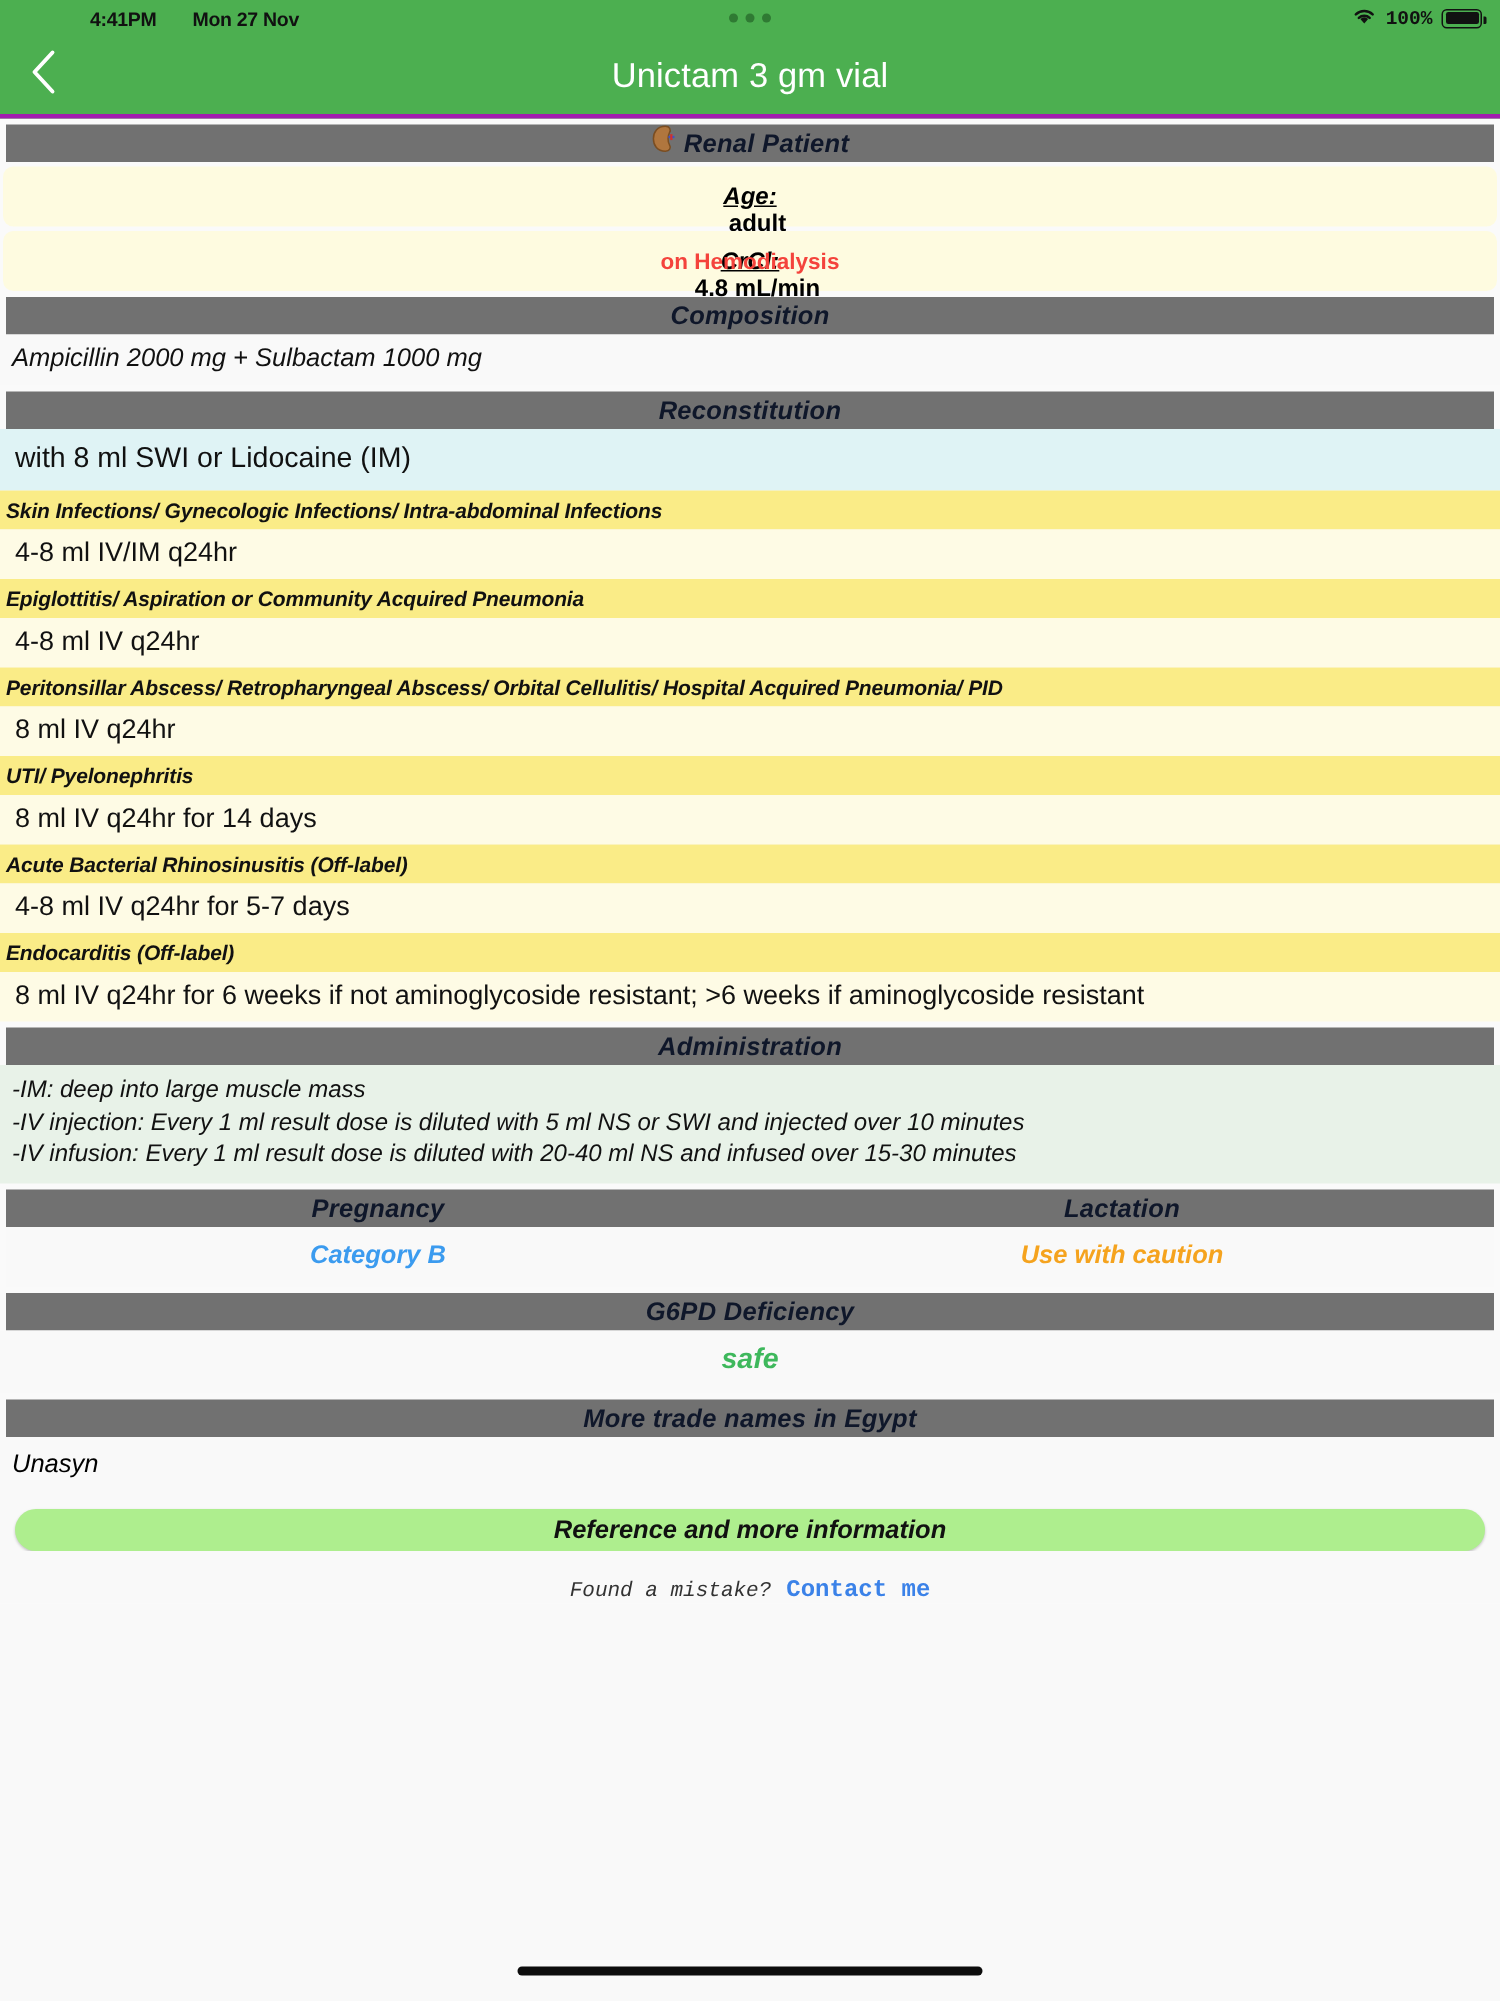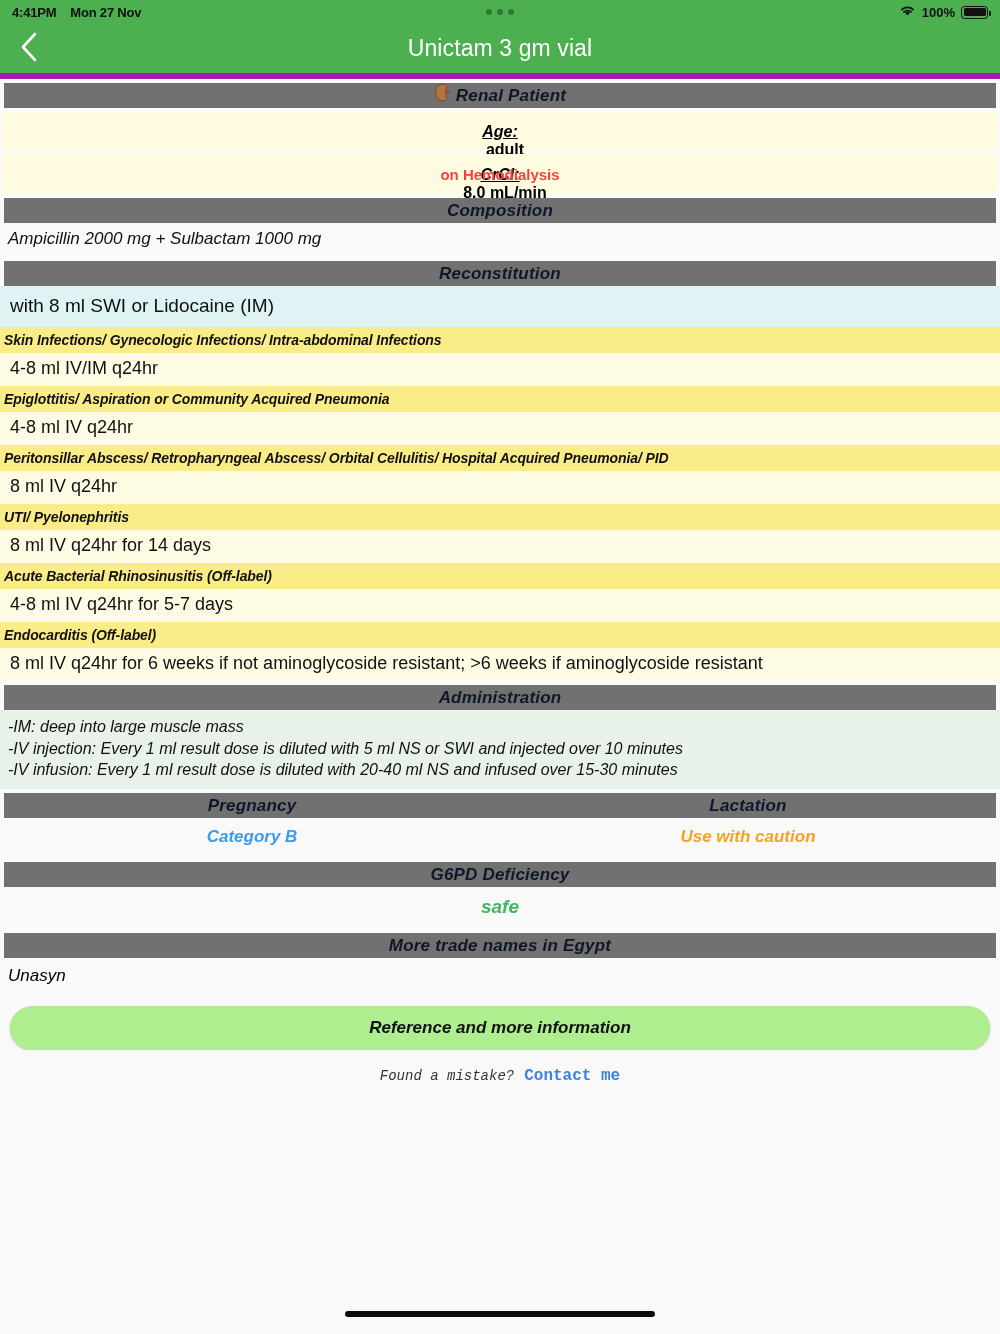--- a/index.html
+++ b/index.html
@@ -11,49 +11,49 @@
   }
 
   
   .statusbar {
     height: 24px; background: #4CAF50;
     display: flex; align-items: center;
     position: relative; color: #111;
     font-size: 13px; font-weight: bold;
     padding: 0 12px;
   }
-  .sb-left { display: flex; align-items: flex-start; gap: 14px; }
+  .sb-left { display: flex; align-items: flex-start; gap: 24px; margin-left: 48px; }
   .sb-time { letter-spacing: -0.2px; }
   .sb-date { letter-spacing: -0.2px; }
   .sb-dots {
     position: absolute; left: 0; right: 0; top: 0; bottom: 0;
     display: flex; align-items: center; justify-content: center; gap: 5px;
     pointer-events: none;
   }
   .sb-dots i { width: 6px; height: 6px; border-radius: 50%; background: #2f7a33; display:block; }
   .sb-right {
     margin-left: auto; display: flex; align-items: center; gap: 6px;
   }
   .wifi-ic { display:block; }
-  .sb-batt-pct { font-size: 13px; font-weight: bold; }
+  .sb-batt-pct { font-size: 13px; font-weight: bold; font-family: Liberation Mono, monospace; }
   .batt {
     width: 27px; height: 13px; border: 1.6px solid #111; border-radius: 3.5px;
     position: relative; display: flex; align-items: center; padding: 1.5px;
   }
   .batt::after {
     content: ""; position: absolute; right: -3.5px; top: 4px;
     width: 2px; height: 5px; background: #111; border-radius: 0 1px 1px 0;
   }
   .batt i { display:block; height: 100%; width: 100%; background: #111; border-radius: 1.5px; }
 
   
   .navbar {
     height: 55px; background: #4CAF50;
     display: flex; align-items: center; position: relative;
-    border-bottom: 6px solid #a21caf;
+    border-bottom: 3px solid #a21caf;
   }
   .nav-back {
     width: 58px; height: 100%;
     display: flex; align-items: center; justify-content: center;
   }
   .nav-title {
     position: absolute; left: 0; right: 0; text-align: center;
     color: #fff; font-size: 23px; font-weight: 400; letter-spacing: 0.1px;
     pointer-events: none;
   }
@@ -145,21 +145,21 @@
     font-size: 17px; font-weight: bold; font-style: italic;
     padding: 9px 0 11px 0;
   }
   .c-preg { color: #3B9BEF; }
   .c-lact { color: #F5A31E; }
   .c-g6pd { color: #3EB85C; font-size: 19px; }
 
   
   .ref-wrap { padding: 10px 10px 0 10px; background: #F9F9F9; }
   .ref-btn {
-    height: 44px; border-radius: 22px;
+    height: 28px; border-radius: 22px;
     background: #AEEE8E;
     display: flex; align-items: center; justify-content: center;
     font-size: 17px; font-weight: bold; font-style: italic;
     color: #111;
     box-shadow: 0 1px 2px rgba(0,0,0,0.22);
   }
   .footer {
     background: #F9F9F9;
     padding: 17px 0 0 0;
     display: flex; align-items: baseline; justify-content: center; gap: 10px;
@@ -235,21 +235,21 @@
     <span class="lbl-ul">Age:</span>
     <span class="renal-val">adult</span>
     <span class="renal-right">
       <span class="lbl-ul">Weight:</span>
       <span class="renal-val">70  Kg</span>
     </span>
   </div>
 
   <div class="renal-row">
     <span class="lbl-ul">CrCl:</span>
-    <span class="renal-val">8.0  mL/min</span>
+    <span class="renal-val">4.8  mL/min</span>
     <span class="hemo">on Hemodialysis</span>
   </div>
 
   <div class="sec-head">Composition</div>
   <div class="body-row">Ampicillin 2000 mg + Sulbactam 1000 mg</div>
 
   <div class="sec-head">Reconstitution</div>
   <div class="recon-row">with 8 ml SWI or Lidocaine (IM)</div>
 
 

